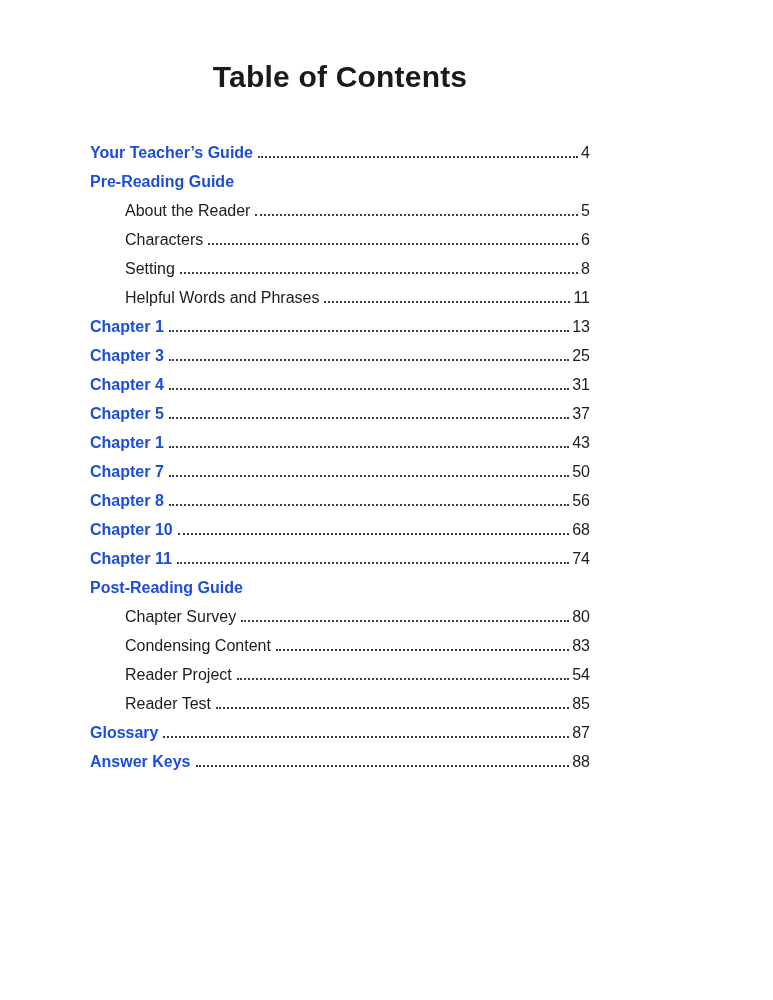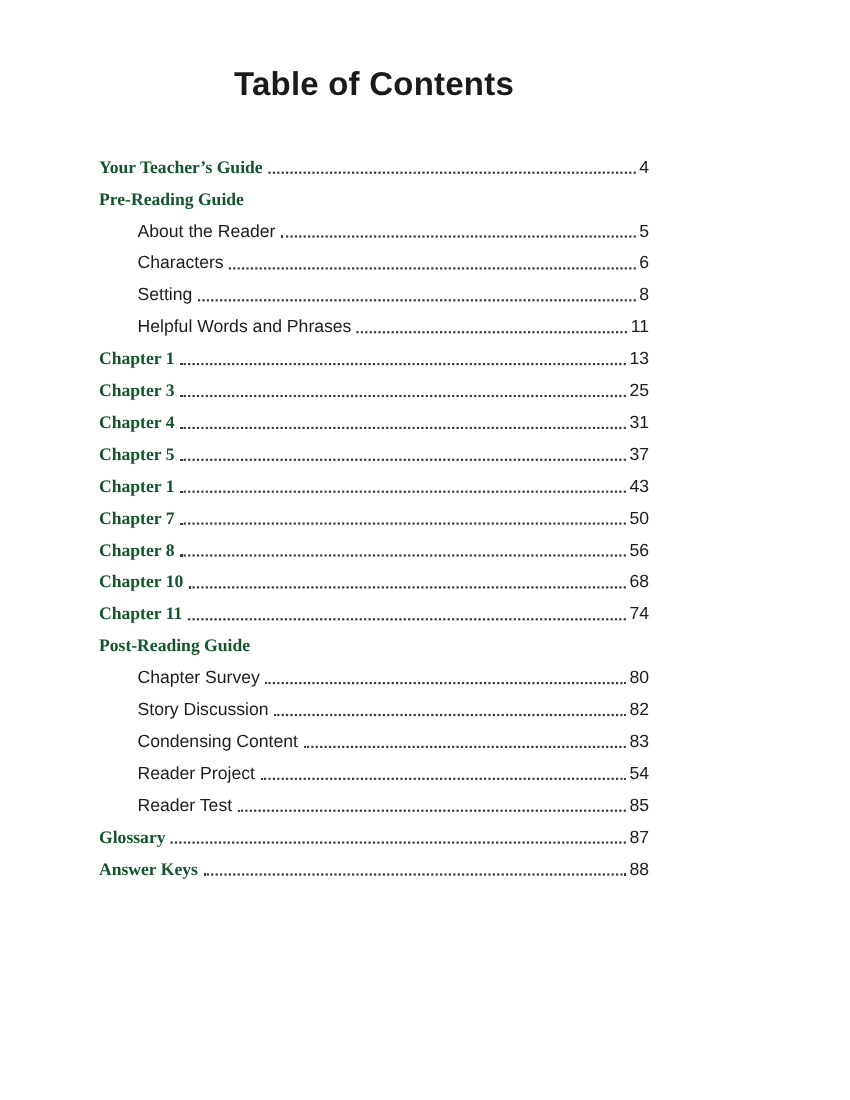--- a/index.html
+++ b/index.html
@@ -38,22 +38,21 @@
     height: 29px;
     font-size: 16px;
     line-height: 29px;
     white-space: nowrap;
   }
   .toc-row .label {
     flex: 0 0 auto;
   }
   .toc-row.bold .label {
     font-weight: bold;
-    color: #14532d;
-    font-family: Liberation Serif, serif;
+    color: #1d4ed8;
   }
   .toc-row.indent {
     padding-left: 35px;
     align-items: flex-end;
   }
   .toc-row .dots {
     flex: 1 1 auto;
     height: 0;
     border-bottom: 2px dotted #3a3a3a;
     margin: 0 3px 9px 5px;
@@ -165,25 +164,20 @@
     <span class="label">Post-Reading Guide</span>
 
   </div>
 
   <div class="toc-row indent">
     <span class="label">Chapter Survey</span>
     <span class="dots"></span>
     <span class="pagenum">80</span>
   </div>
 
-  <div class="toc-row indent">
-    <span class="label">Story Discussion</span>
-    <span class="dots"></span>
-    <span class="pagenum">82</span>
-  </div>
 
   <div class="toc-row indent">
     <span class="label">Condensing Content</span>
     <span class="dots"></span>
     <span class="pagenum">83</span>
   </div>
 
   <div class="toc-row indent">
     <span class="label">Reader Project</span>
     <span class="dots"></span>

